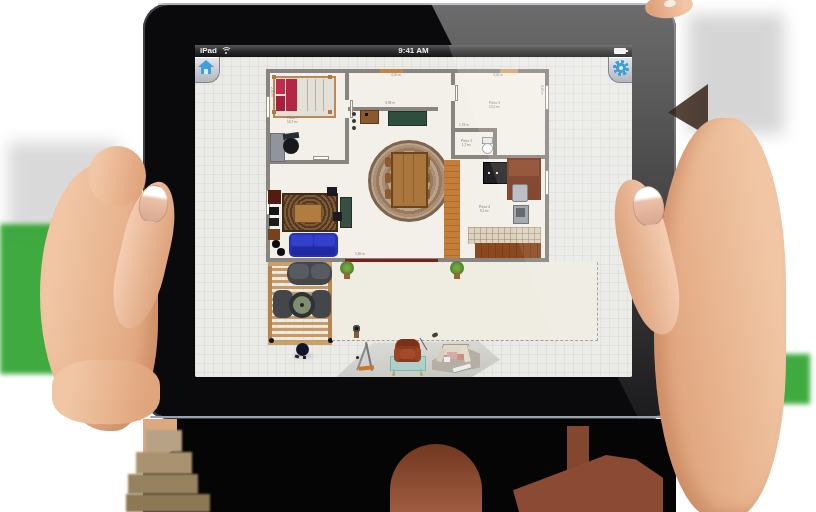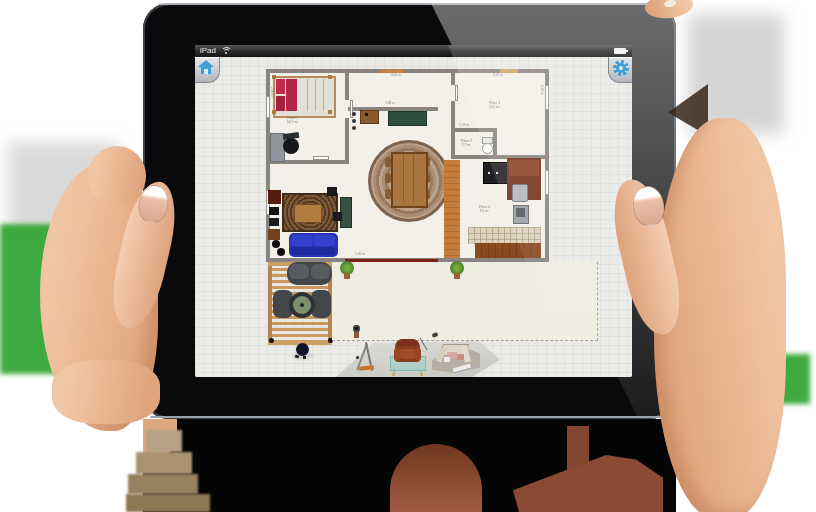--- a/index.html
+++ b/index.html
@@ -63,26 +63,27 @@
   <div class="abs step" style="left:136px;top:452px;width:56px;height:22px;background:#a9926f;z-index:1;"></div>
   <div class="abs step" style="left:128px;top:474px;width:70px;height:20px;background:#97825f;z-index:1;"></div>
   <div class="abs step" style="left:126px;top:494px;width:84px;height:18px;background:#8d7854;z-index:1;"></div>
 
   <div class="abs ipad">
     <div class="abs bglare"></div>
 
     <div class="abs screen">
 
       <div class="abs statusbar">
-        <span class="abs sbtext" style="left:5px;font-weight:normal;">iPad</span>
+        <span class="abs sbtext" style="left:5px;font-weight:bold;">iPad</span>
         <span class="abs" style="left:26px;top:2px;width:10px;height:8px;">
           <span class="arc" style="left:0;top:0;width:9px;height:9px;"></span>
           <span class="arc" style="left:2px;top:2px;width:5px;height:5px;"></span>
           <span class="abs" style="left:4px;top:5px;width:2px;height:2px;background:#e4e4e4;border-radius:50%;"></span>
         </span>
+        <span class="abs sbtext" style="left:0;width:437px;text-align:center;font-weight:bold;">9:41 AM</span>
         <span class="abs battery" style="right:6px;top:3px;width:12px;height:6px;"></span>
         <span class="abs" style="right:4px;top:5px;width:2px;height:2px;background:#f2f2f2;"></span>
       </div>
 
       <div class="abs canvas">
 
         <div class="abs housefill" style="left:75px;top:16px;width:275px;height:185px;"></div>
 
         <div class="abs w" style="left:71px;top:12px;width:283px;height:4px;"></div>
         <div class="abs w" style="left:71px;top:201px;width:283px;height:4px;"></div>

